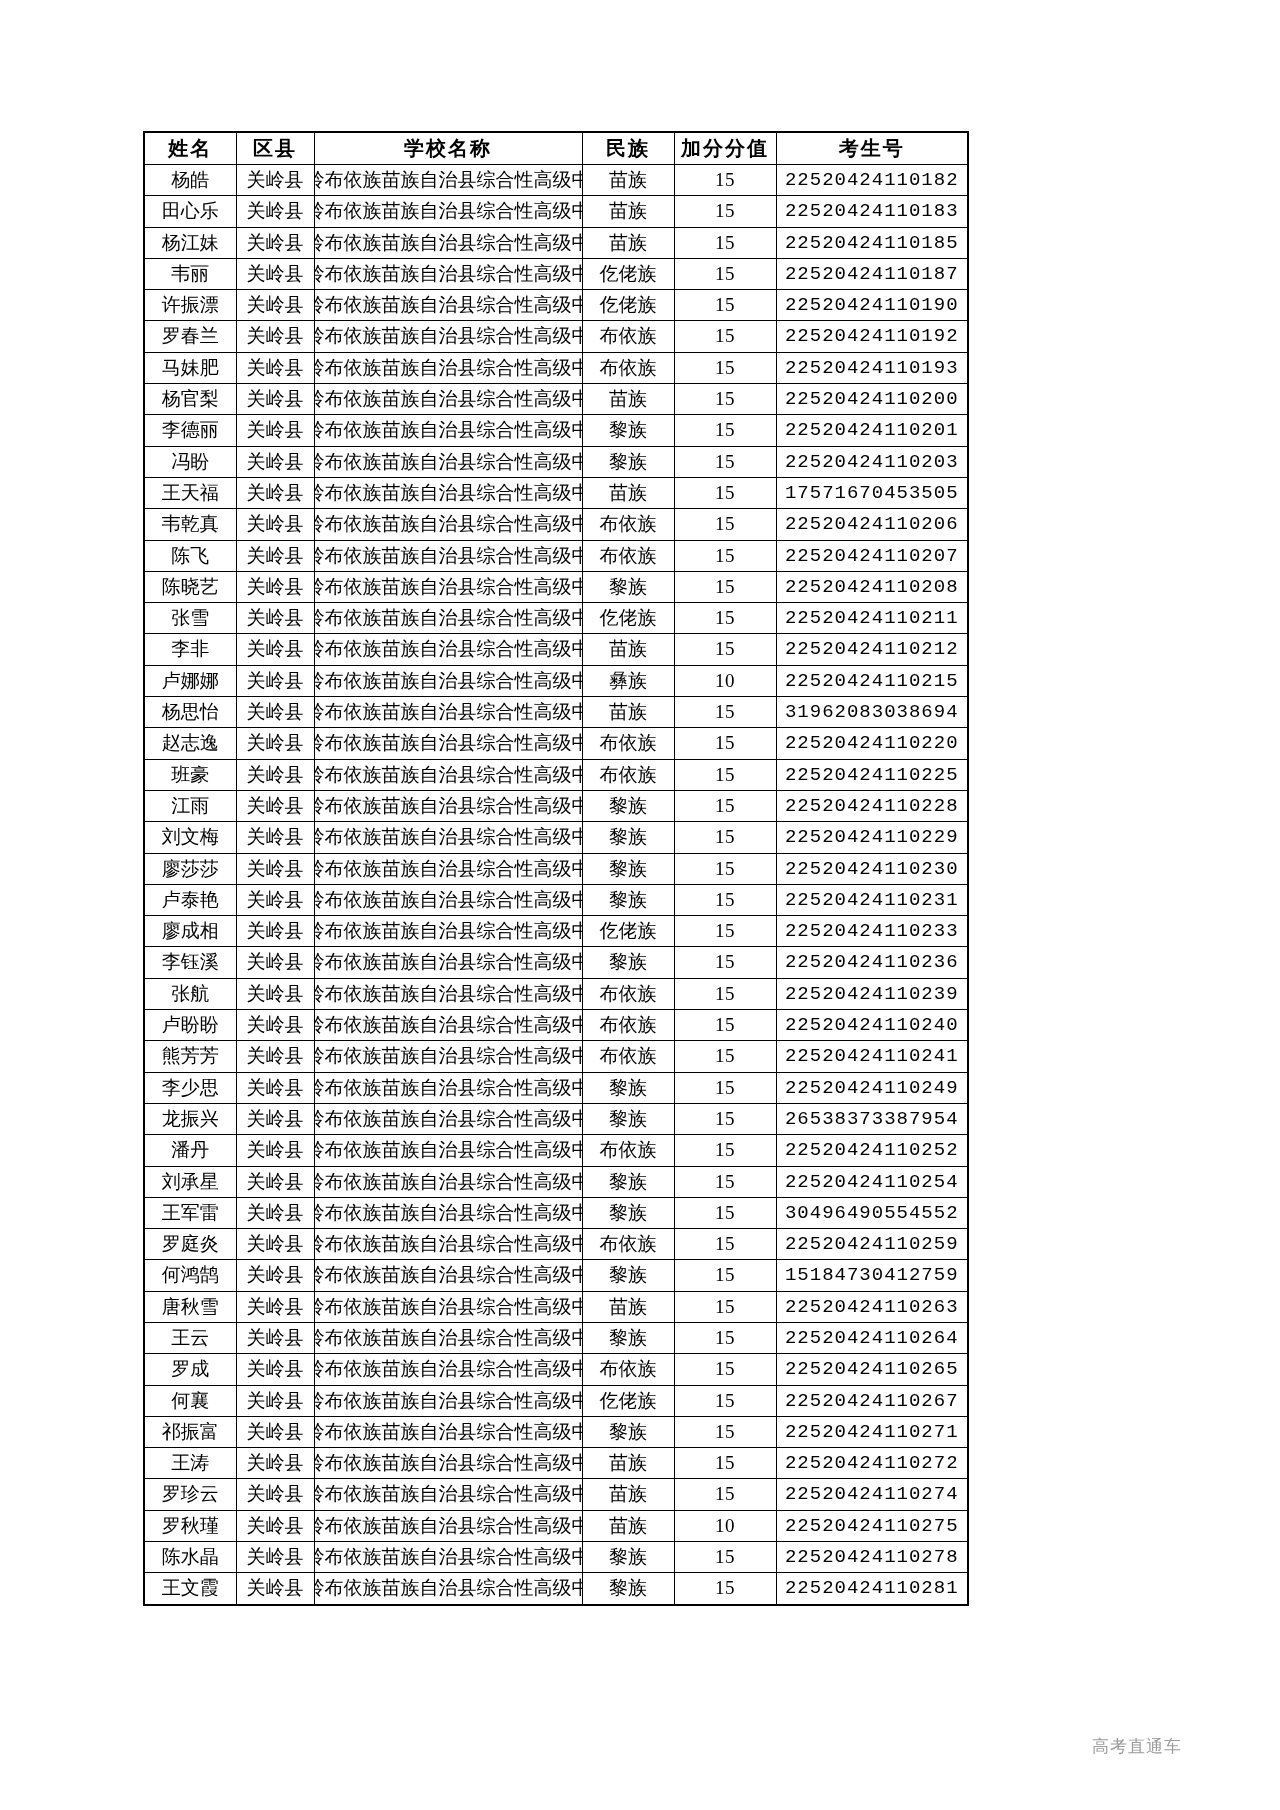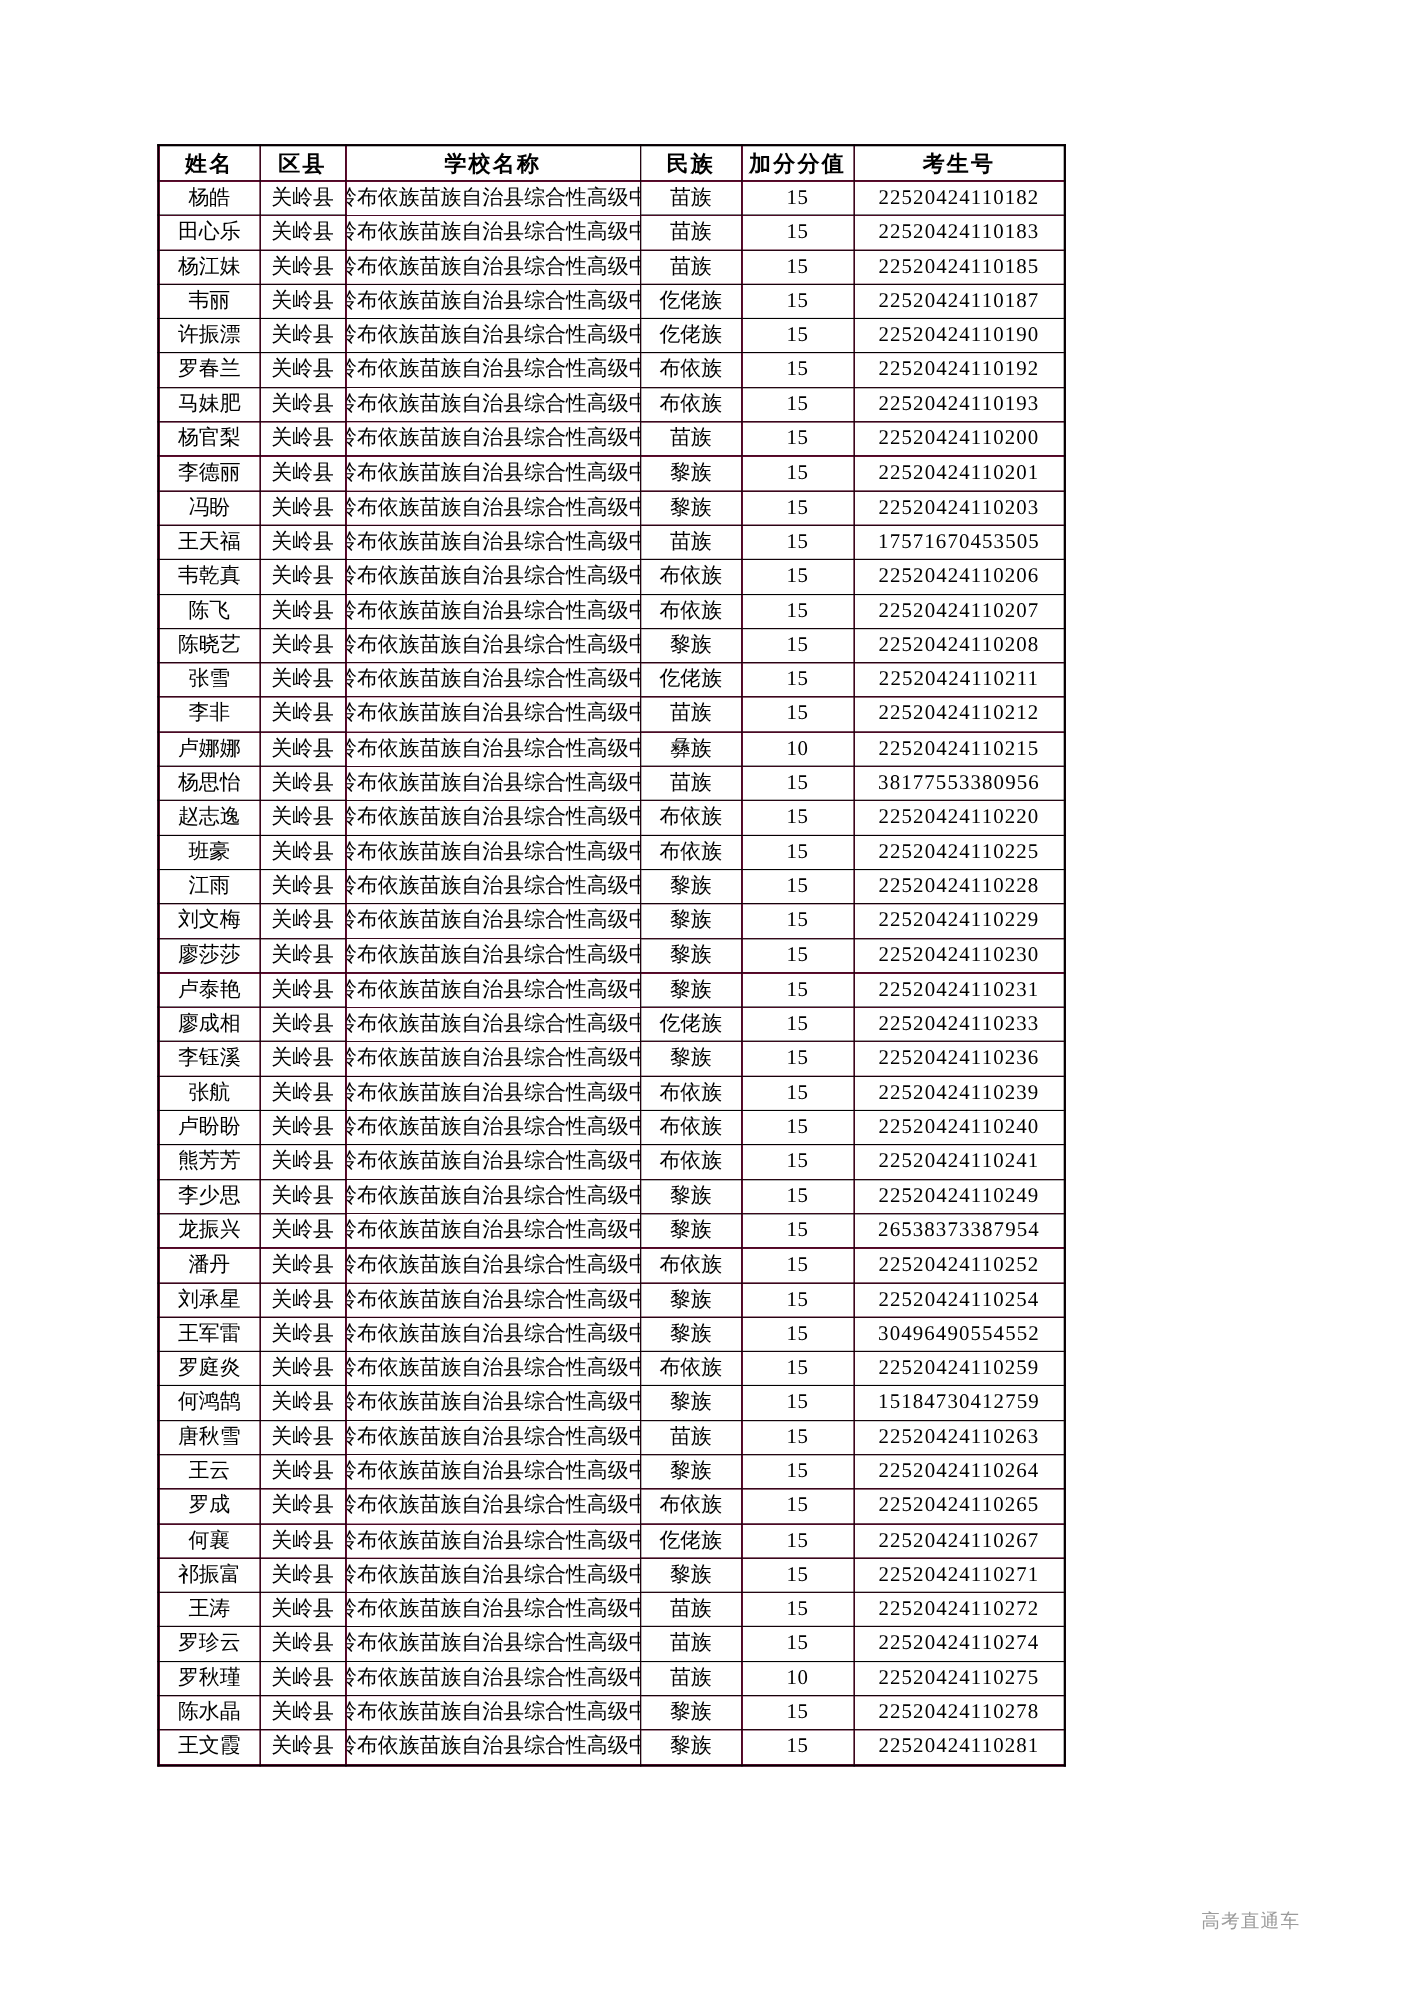--- a/index.html
+++ b/index.html
@@ -28,21 +28,21 @@
     position: absolute;
     left: 143px;
     top: 131px;
     width: 824px;
   }
 
   table.score-table {
     border-collapse: collapse;
     table-layout: fixed;
     width: 824px;
-    background: #be185d;
+    background: #f97316;
   }
 
   table.score-table col.c-name   { width: 92px;  }
   table.score-table col.c-county { width: 78px;  }
   table.score-table col.c-school { width: 268px; }
   table.score-table col.c-ethnic { width: 92px;  }
   table.score-table col.c-bonus  { width: 102px; }
   table.score-table col.c-exam   { width: 192px; }
 
   table.score-table th,
@@ -90,21 +90,21 @@
     letter-spacing: 0px;
   }
 
   td.num,
   td.exam {
     font-family: "Liberation Serif", "DejaVu Serif", serif;
     font-size: 20px;
     letter-spacing: 0.5px;
   }
 
-  td.exam { letter-spacing: 1px; }
+  td.exam { letter-spacing: 1px; font-family: Liberation Mono, monospace; }
 
   
   #watermark {
     position: absolute;
     right: 98px;
     bottom: 52px;
     font-family: "DejaVu Sans", "Liberation Sans", sans-serif;
     font-size: 17px;
     color: #9b9b9b;
     letter-spacing: 1px;
@@ -308,21 +308,21 @@
             <td class="exam">22520424110215</td>
           </tr>
           <tr>
             <td>杨思怡</td>
             <td>关岭县</td>
             <td class="school">
               <span class="school-text">关岭布依族苗族自治县综合性高级中学</span>
             </td>
             <td>苗族</td>
             <td class="num">15</td>
-            <td class="exam">38177553380956</td>
+            <td class="exam">31962083038694</td>
           </tr>
           <tr>
             <td>赵志逸</td>
             <td>关岭县</td>
             <td class="school">
               <span class="school-text">关岭布依族苗族自治县综合性高级中学</span>
             </td>
             <td>布依族</td>
             <td class="num">15</td>
             <td class="exam">22520424110220</td>

